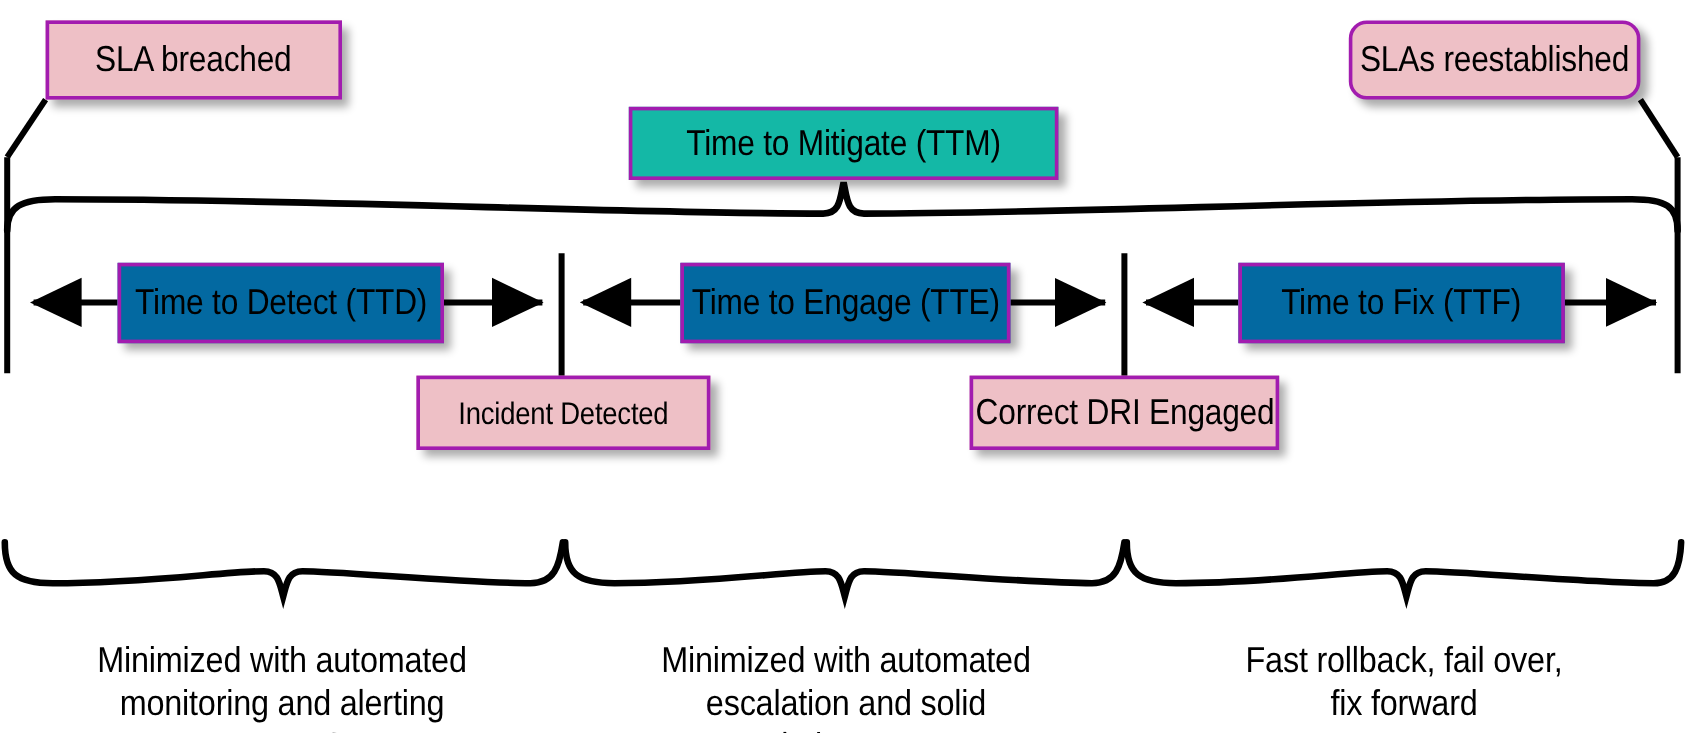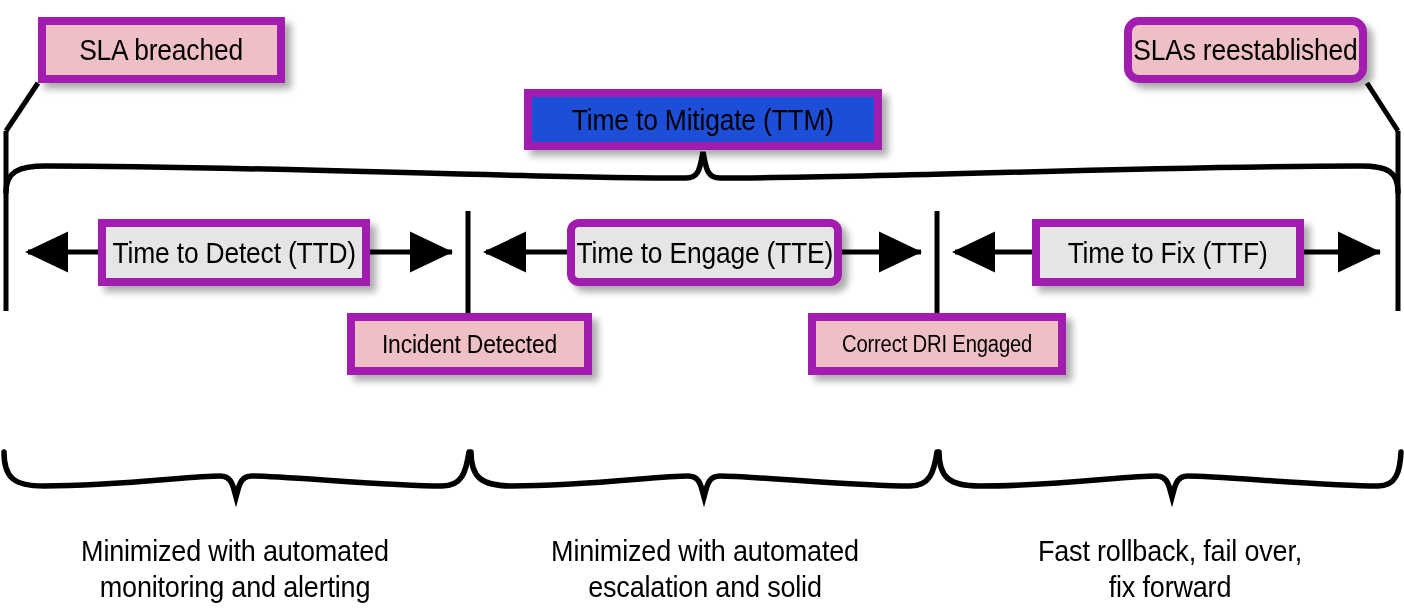--- a/index.html
+++ b/index.html
@@ -25,39 +25,39 @@
     position: absolute;
     left: 0;
     top: 0;
     width: 1404px;
     height: 611px;
     pointer-events: none;
   }
   .node {
     position: absolute;
     box-sizing: border-box;
-    border: 8px solid #a21caf;
+    border: 3px solid #a21caf;
     box-shadow: 6px 6px 7px rgba(0,0,0,0.33);
     display: flex;
     align-items: center;
     justify-content: center;
     text-align: center;
     color: #000000;
     font-weight: 400;
     letter-spacing: -0.2px;
     white-space: nowrap;
   }
   .node span {
     display: block;
     transform: scaleX(0.88);
     transform-origin: center center;
   }
   .fill-pink   { background: #eec0c6; }
-  .fill-green  { background: #1d4ed8; }
-  .fill-orange { background: #e5e5e5; }
+  .fill-green  { background: #14b8a6; }
+  .fill-orange { background: #0369a1; }
 
   
   #node-sla-breached {
     left: 38px; top: 17px; width: 247px; height: 66px;
     font-size: 30px;
   }
   #node-slas-reestablished {
     left: 1124px; top: 17px; width: 243px; height: 66px;
     font-size: 30px;
     border-radius: 15px;
@@ -68,35 +68,34 @@
   }
 
   
   #node-ttd {
     left: 98px; top: 219px; width: 272px; height: 67px;
     font-size: 30px;
   }
   #node-tte {
     left: 567px; top: 219px; width: 275px; height: 67px;
     font-size: 30px;
-    border-radius: 12px;
   }
   #node-ttf {
     left: 1032px; top: 219px; width: 272px; height: 67px;
     font-size: 30px;
   }
 
   
   #node-incident-detected {
     left: 347px; top: 313px; width: 245px; height: 62px;
     font-size: 26px;
   }
   #node-dri-engaged {
     left: 808px; top: 313px; width: 258px; height: 62px;
-    font-size: 23px;
+    font-size: 30px;
   }
 
   .caption {
     position: absolute;
     text-align: center;
     font-size: 30px;
     line-height: 36px;
     color: #000000;
     white-space: pre-line;
     letter-spacing: -0.2px;

